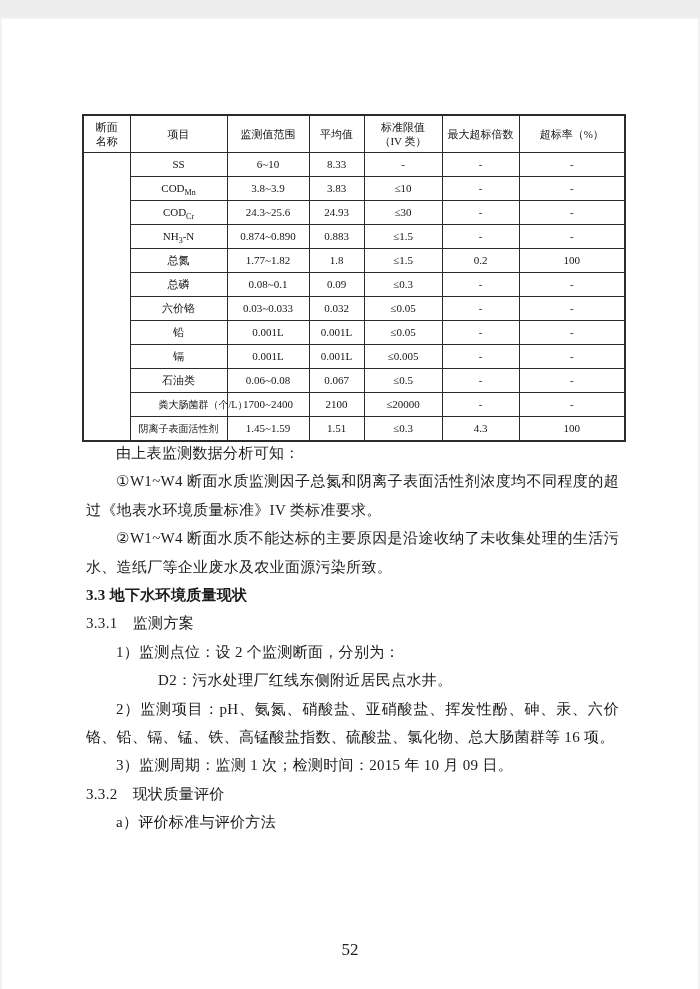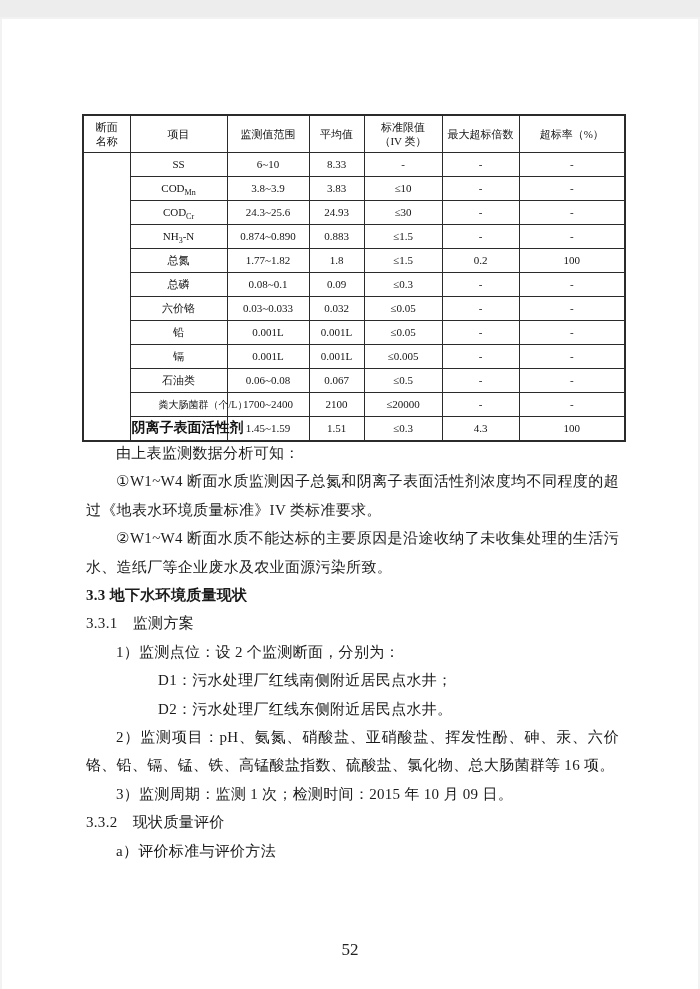--- a/index.html
+++ b/index.html
@@ -212,40 +212,39 @@
       <td class="item-cell" style="font-size: 10px; padding-left: 28px;">
         <span>粪大肠菌群（个/L）</span><sub></sub><span></span>
       </td>
       <td>1700~2400</td>
       <td>2100</td>
       <td>≤20000</td>
       <td>-</td>
       <td>-</td>
     </tr>
         <tr>
-      <td class="item-cell" style="font-size: 14px; font-weight: bold;">
+      <td class="item-cell" style="font-size: 10px;">
         <span>阴离子表面活性剂</span><sub></sub><span></span>
       </td>
       <td>1.45~1.59</td>
       <td>1.51</td>
       <td>≤0.3</td>
       <td>4.3</td>
       <td>100</td>
     </tr>
       </tbody>
   </table>
 
   <div class="content">
     <p class="indent2">由上表监测数据分析可知：</p>
     <p class="indent2 just">①W1~W4 断面水质监测因子总氮和阴离子表面活性剂浓度均不同程度的超过《地表水环境质量标准》IV 类标准要求。</p>
     <p class="indent2 just">②W1~W4 断面水质不能达标的主要原因是沿途收纳了未收集处理的生活污水、造纸厂等企业废水及农业面源污染所致。</p>
     <p class="bold">3.3 地下水环境质量现状</p>
     <p>3.3.1　监测方案</p>
     <p class="indent2">1）监测点位：设 2 个监测断面，分别为：</p>
-    <p class="indent4">D1：污水处理厂红线南侧附近居民点水井；</p>
     <p class="indent4">D2：污水处理厂红线东侧附近居民点水井。</p>
     <p class="indent2 just">2）监测项目：pH、氨氮、硝酸盐、亚硝酸盐、挥发性酚、砷、汞、六价铬、铅、镉、锰、铁、高锰酸盐指数、硫酸盐、氯化物、总大肠菌群等 16 项。</p>
     <p class="indent2">3）监测周期：监测 1 次；检测时间：2015 年 10 月 09 日。</p>
     <p>3.3.2　现状质量评价</p>
     <p class="indent2">a）评价标准与评价方法</p>
   </div>
 
   <div class="page-number">52</div>
 </div>
 

